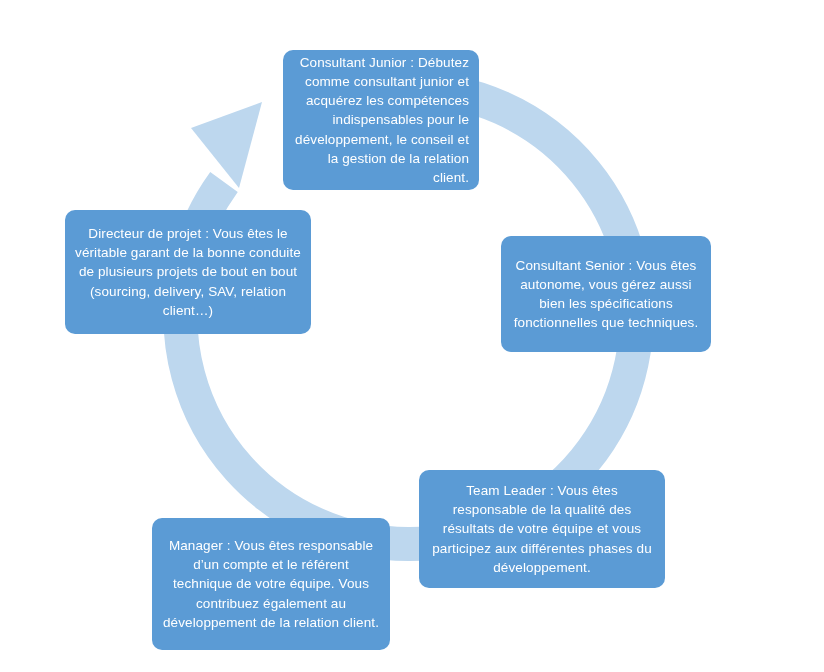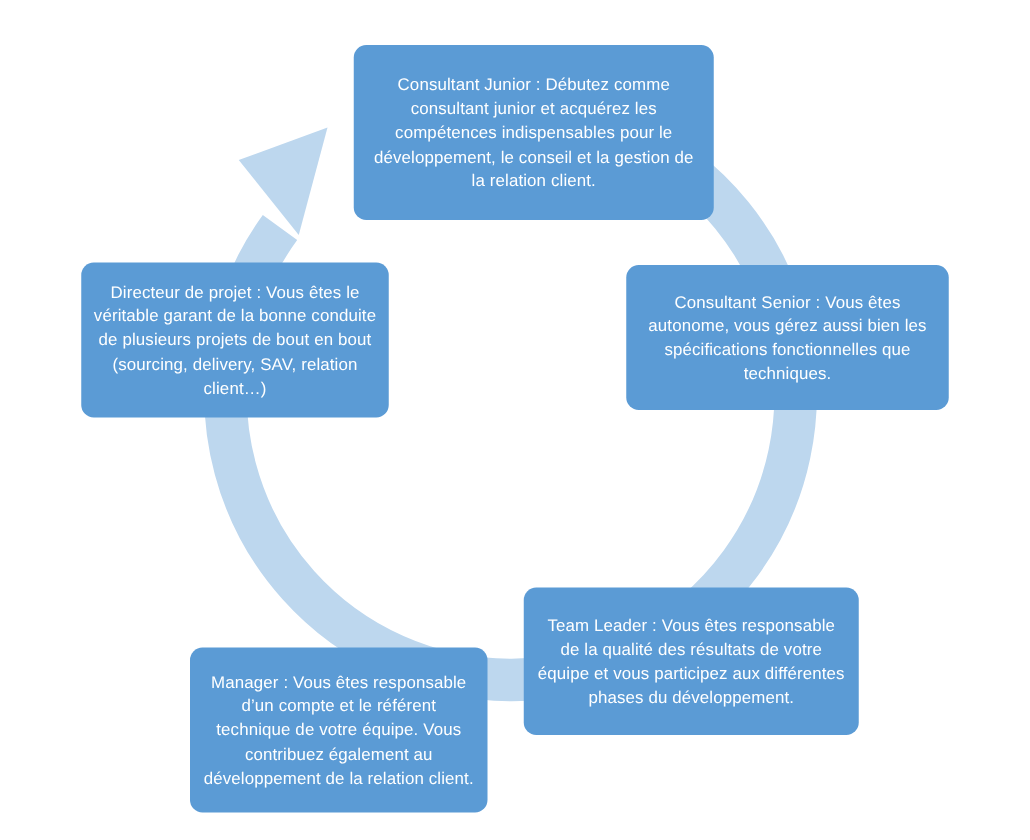--- a/index.html
+++ b/index.html
@@ -41,23 +41,23 @@
     line-height: 1.42;
     letter-spacing: 0.1px;
     font-family: "Liberation Sans", sans-serif;
   }
   .node-text {
     display: block;
     width: 100%;
   }
 
   
-  #node-junior   { left: 283px; top: 36px;  width: 288px; height: 140px; }
-  #node-senior   { left: 501px; top: 212px; width: 258px; height: 116px; }
-  #node-team     { left: 419px; top: 470px; width: 268px; height: 118px; }
+  #node-junior   { left: 283px; top: 50px;  width: 196px; height: 140px; text-align: right; }
+  #node-senior   { left: 501px; top: 236px; width: 210px; height: 116px; }
+  #node-team     { left: 419px; top: 470px; width: 246px; height: 118px; }
   #node-manager  { left: 152px; top: 470px; width: 238px; height: 132px; margin-top: 48px; }
   #node-director { left: 65px;  top: 210px; width: 246px; height: 124px; }
 </style>
 </head>
 <body>
 
 <div id="diagram-root">
 
   <svg id="cycle-arrow-svg" viewBox="0 0 824 672" aria-hidden="true">
 

